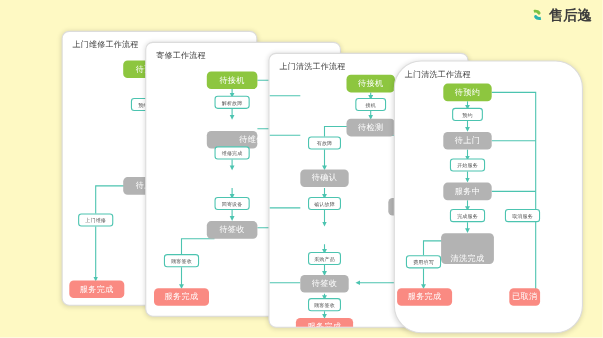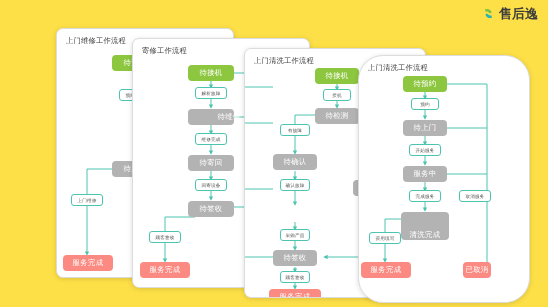--- a/index.html
+++ b/index.html
@@ -5,21 +5,21 @@
   * { box-sizing: border-box; margin: 0; padding: 0; }
   html, body {
     width: 548px; height: 307px;
     font-family: "Liberation Sans", "DejaVu Sans", sans-serif;
     background: #ffffff;
     overflow: hidden;
   }
   #stage {
     position: relative;
     width: 548px; height: 307px;
-    background: #fde047;
+    background: #fef9c3;
   }
 
   
   #logo {
     position: absolute;
     top: 6px; right: 10px;
     display: flex; align-items: center; gap: 3px;
   }
   #logo .mark {
     width: 15px; height: 15px;
@@ -166,28 +166,25 @@
           <path d="M32,204 L32,222" marker-end="url(#ah2)"></path>
         </g>
       </svg>
 
       <div class="node start" style="left:55px; top:26px; width:46px; height:16px;">
         <span>待接机</span>
       </div>
       <div class="elabel" style="left:62px; top:48px; width:32px; height:12px;">
         <span>解析故障</span>
       </div>
-      <div class="node mid" style="left:55px; top:70px; width:46px; height:16px;padding-left:36px;">
+      <div class="node mid" style="left:55px; top:80px; width:46px; height:16px;padding-left:36px;">
         <span>待维修</span>
       </div>
       <div class="elabel" style="left:62px; top:94px; width:32px; height:12px;">
         <span>维修完成</span>
-      </div>
-      <div class="node mid" style="left:55px; top:116px; width:46px; height:16px;">
-        <span>待寄回</span>
       </div>
       <div class="elabel" style="left:62px; top:140px; width:32px; height:12px;">
         <span>回寄设备</span>
       </div>
       <div class="node mid" style="left:55px; top:162px; width:46px; height:16px;">
         <span>待签收</span>
       </div>
       <div class="elabel" style="left:16px; top:192px; width:32px; height:12px;">
         <span>顾客签收</span>
       </div>

